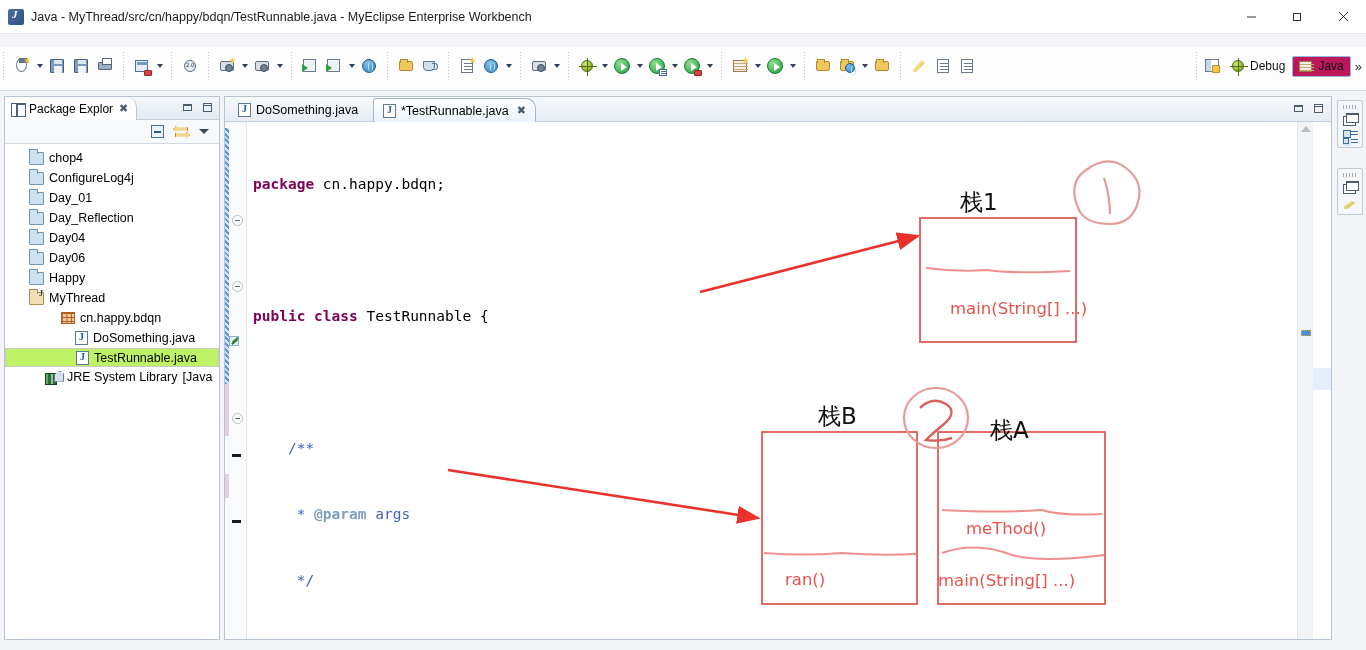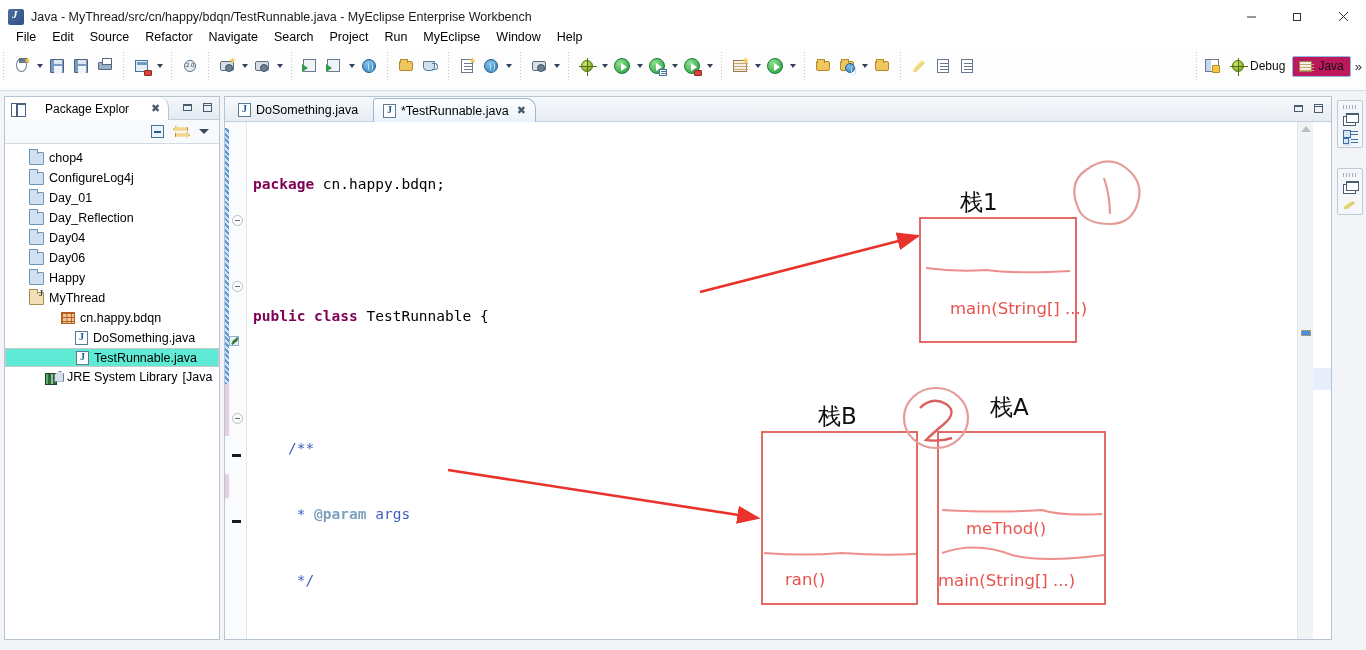--- a/index.html
+++ b/index.html
@@ -235,21 +235,21 @@
     position: absolute; left: 4px; top: 96px; width: 216px; height: 544px;
     background: #fff; border: 1px solid #b8c4d0;
   }
   .pe-tabrow {
     height: 23px; position: relative;
     background: linear-gradient(to bottom,#f4f7fa,#e3eaf2);
     border-bottom: 1px solid #c4cfdb;
   }
   .pe-tab {
     position: absolute; left: 0; top: 0; height: 23px;
-    display: flex; align-items: center; gap: 20px; padding: 0 8px 0 6px;
+    display: flex; align-items: center; gap: 4px; padding: 0 8px 0 6px;
     background: #ffffff;
     border-right: 1px solid #b9c6d4;
     border-radius: 0 10px 0 0;
   }
   .pe-tab .label { font-size: 12px; color: #000; white-space: nowrap; }
   .pe-ticon {
     width: 14px; height: 14px; position: relative; flex: none;
   }
   .pe-ticon::before {
     content: ""; position: absolute; left: 0; top: 1px; width: 4px; height: 12px;
@@ -287,21 +287,21 @@
     content: ""; position: absolute; left: 2px; top: 7px; width: 13px; height: 5px;
     background: #f5d58a; border: 1px solid #b08b2e;
     clip-path: polygon(78% 0,78% 25%,0 25%,0 75%,78% 75%,78% 100%,100% 50%);
   }
   .vmenu-ic { width: 0; height: 0; border-left: 5px solid transparent; border-right: 5px solid transparent; border-top: 5px solid #3a4a5e; }
 
   .tree { padding: 4px 0 0 0; font-size: 12.5px; color: #000; }
   .trow2 {
     display: flex; align-items: center; height: 20px; padding-left: 6px; white-space: nowrap;
   }
-  .trow2.sel { background: #5eead4; border: 1px solid #c9c9c9; height: 19px; }
+  .trow2.sel { background: #bef264; border: 1px solid #c9c9c9; height: 19px; }
   .tlabel { margin-left: 5px; }
   .ind1 { padding-left: 24px; }
   .ind2 { padding-left: 40px; }
   .ind3 { padding-left: 56px; }
   .ind4 { padding-left: 70px; }
 
   .i-folder {
     width: 15px; height: 13px; position: relative; flex: none;
     background: #cfe0f0; border: 1px solid #6f94b8; border-radius: 1px;
   }
@@ -531,33 +531,20 @@
       </div>
       <div class="wbtn close">
         <svg width="11" height="11" viewBox="0 0 11 11">
             <line x1="1" y1="1" x2="10" y2="10" stroke="currentColor" stroke-width="1"></line>
             <line x1="10" y1="1" x2="1" y2="10" stroke="currentColor" stroke-width="1"></line>
           </svg>
       </div>
     </div>
   </div>
 
-  <div class="menubar">
-    <div class="menuitem">File</div>
-    <div class="menuitem">Edit</div>
-    <div class="menuitem">Source</div>
-    <div class="menuitem">Refactor</div>
-    <div class="menuitem">Navigate</div>
-    <div class="menuitem">Search</div>
-    <div class="menuitem">Project</div>
-    <div class="menuitem">Run</div>
-    <div class="menuitem">MyEclipse</div>
-    <div class="menuitem">Window</div>
-    <div class="menuitem">Help</div>
-  </div>
 
   <div class="toolbar">
     <div class="trow">
       <div class="tsep"></div>
       <div class="tgroup">
         <div class="tbtn">
             <span class="ic">
               <span class="pg fold"></span>
               <span class="star"></span>
             </span>
@@ -980,18 +967,18 @@
     <path d="M920 408 q12 -12 26 -4 q12 8 -2 20 q-12 10 -18 16 q14 2 26 -2" fill="none" stroke="#d9605c" stroke-width="2.4"></path>
   </svg>
 
   <div class="anno">
     <div class="anno-label" style="left:960px; top:187px;">栈1</div>
     <div class="anno-text" style="left:950px; top:299px;">main(String[] ...)</div>
 
     <div class="anno-label" style="left:818px; top:401px;">栈B</div>
     <div class="anno-text" style="left:785px; top:570px;">ran()</div>
 
-    <div class="anno-label" style="left:990px; top:392px;">栈A</div>
+    <div class="anno-label" style="left:990px; top:415px;">栈A</div>
     <div class="anno-text" style="left:966px; top:519px;">meThod()</div>
     <div class="anno-text" style="left:938px; top:571px;">main(String[] ...)</div>
   </div>
 
 </div>
 
 </body></html>

